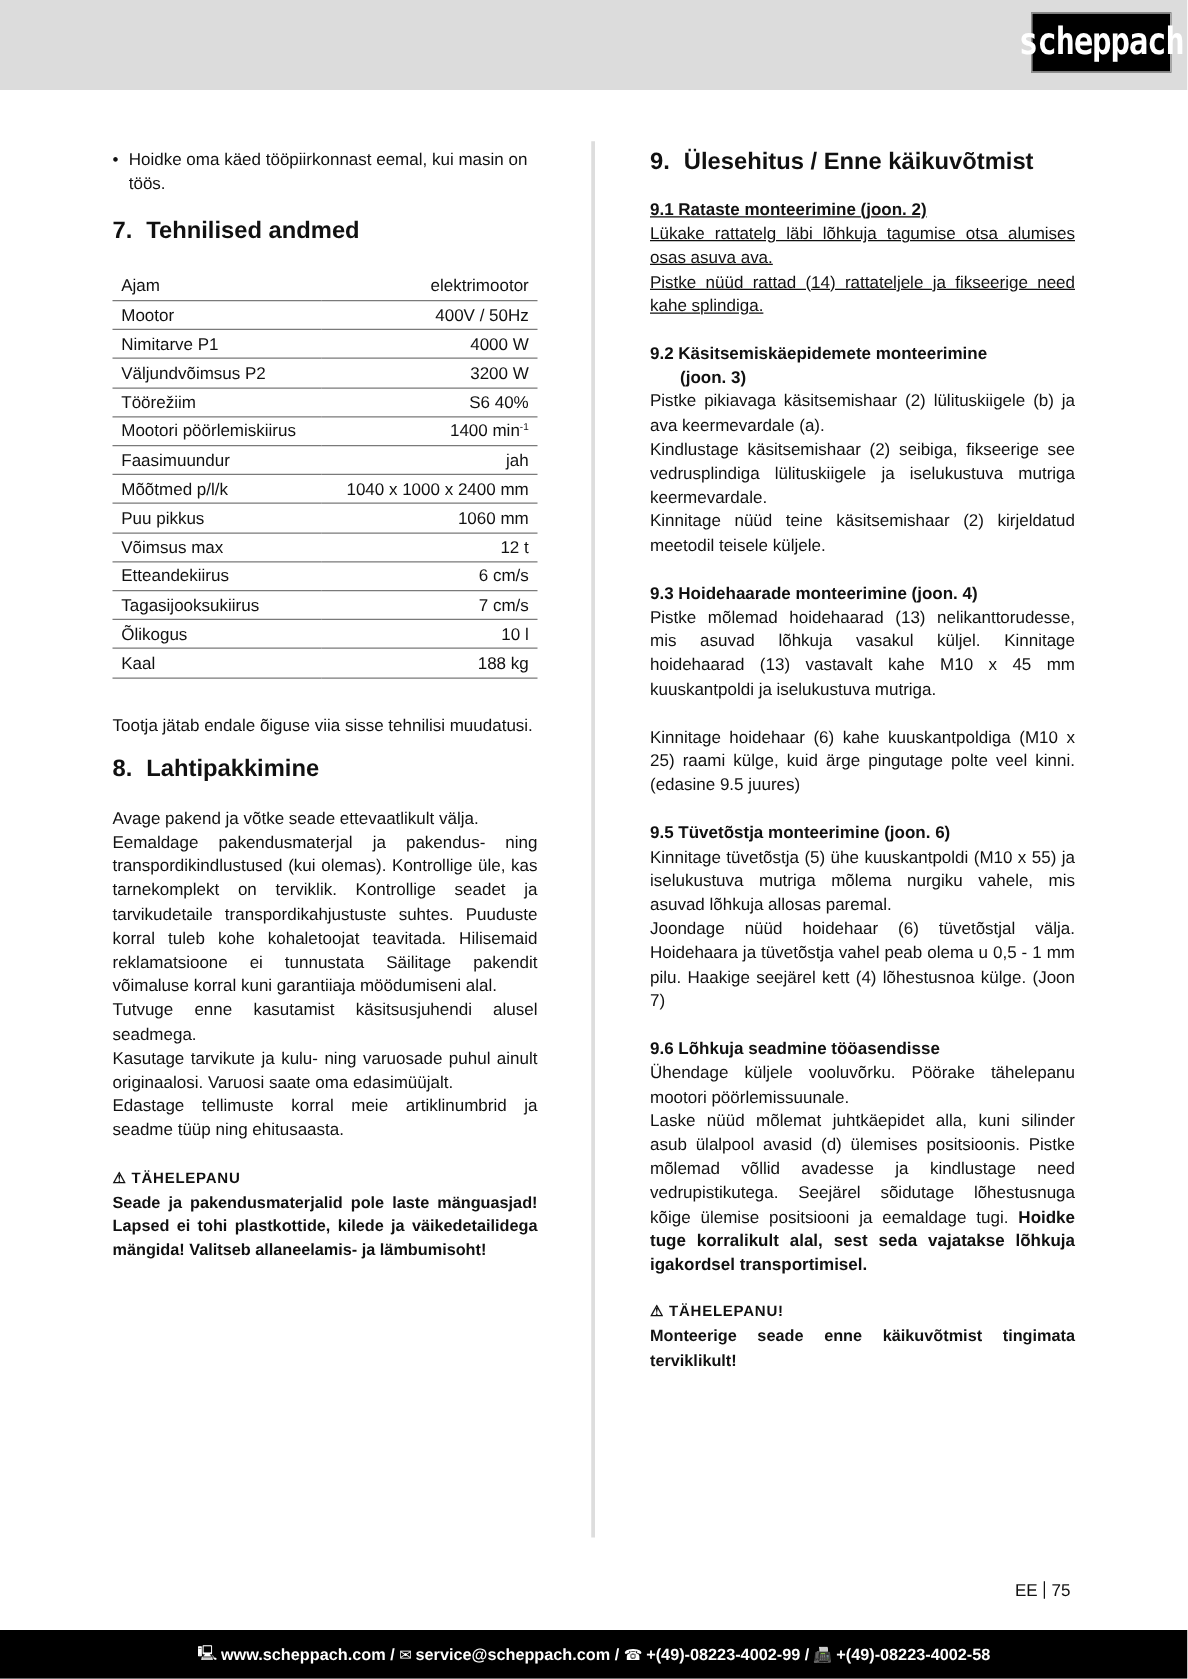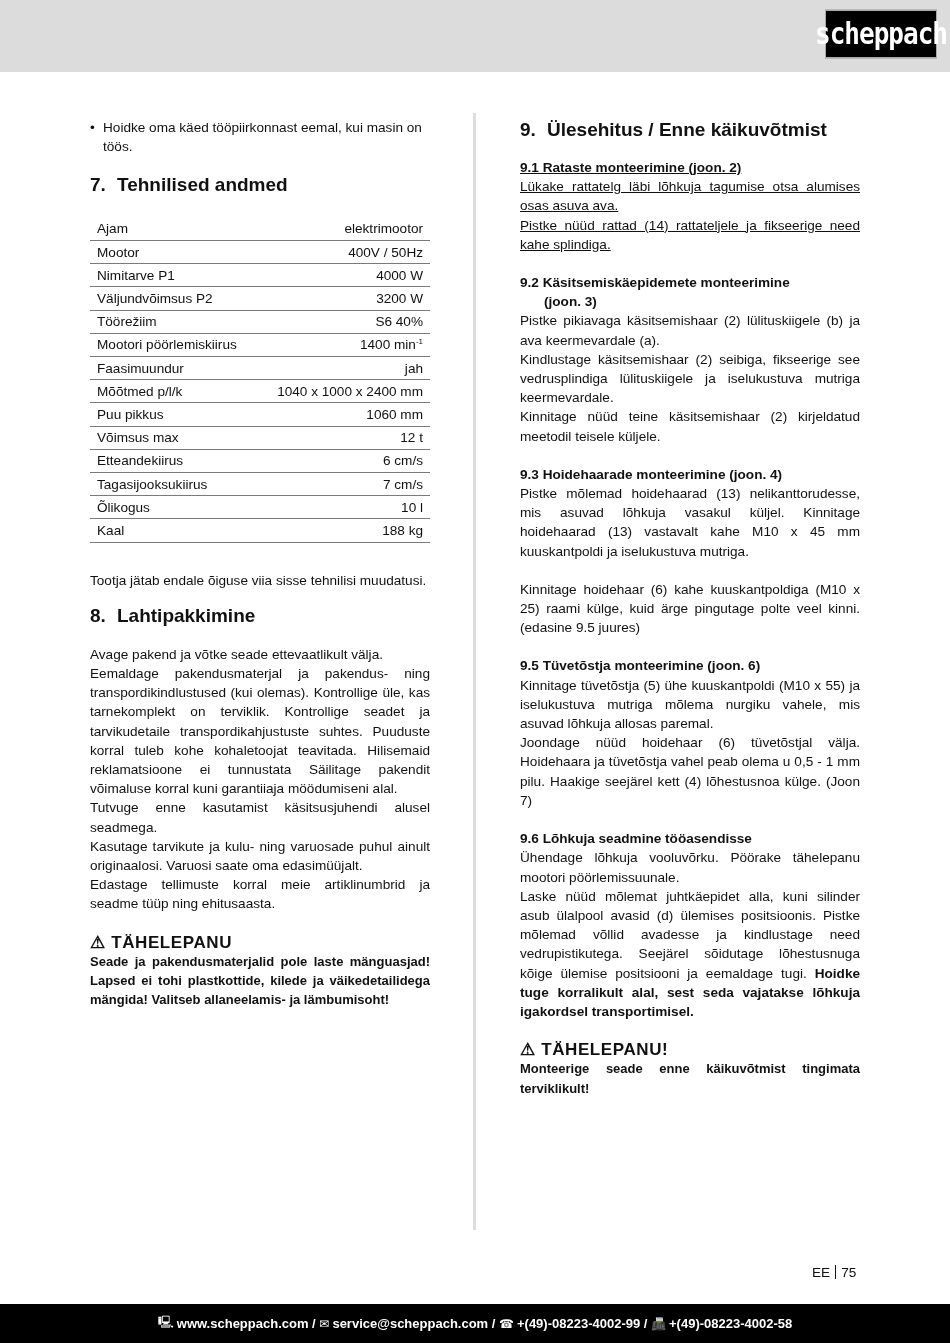--- a/index.html
+++ b/index.html
@@ -23,21 +23,21 @@
   h2 .num { width: 27px; flex: none; }
   .sub { font-size: 13.6px; font-weight: bold; line-height: 19.2px; }
   .sub .cont { padding-left: 24px; display: block; }
   .b { font-weight: bold; }
 
   table.spec { width: 340px; border-collapse: collapse; font-size: 13.6px; }
   table.spec td { height: 23.2px; border-bottom: 1px solid #7a7a7a; padding: 0 7px; vertical-align: middle; }
   table.spec td.v { text-align: right; }
   sup { font-size: 8px; vertical-align: 5px; }
 
-  .warn-title { font-size: 17px; font-weight: bold; letter-spacing: 0.6px; line-height: 19.2px; }
+  .warn-title { font-size: 12px; font-weight: bold; letter-spacing: 0.6px; line-height: 19.2px; }
   .warn-text { font-size: 13px; font-weight: bold; line-height: 19.2px; text-align: justify; }
 
   .pageno { position: absolute; left: 812px; top: 1265px; font-size: 13.6px; }
   .pageno .bar { display: inline-block; width: 1px; height: 14px; background: #111; margin: 0 5px; vertical-align: -2px; }
 
   .footer { position: absolute; left: 0; top: 1304px; width: 950px; height: 39px; background: #000; color: #fff;
             font-size: 13px; font-weight: bold; display: flex; align-items: center; justify-content: center; white-space: pre; }
   .footer .ic { font-weight: normal; font-size: 12px; margin-right: 3px; }
 </style>
 </head>
@@ -176,21 +176,21 @@
   </div>
 
   <div style="margin-top:19px;">
     <div class="sub">9.5 Tüvetõstja monteerimine (joon. 6)</div>
     <p class="p">Kinnitage tüvetõstja (5) ühe kuuskantpoldi (M10 x 55) ja iselukustuva mutriga mõlema nurgiku vahele, mis asuvad lõhkuja allosas paremal.</p>
     <p class="p">Joondage nüüd hoidehaar (6) tüvetõstjal välja. Hoidehaara ja tüvetõstja vahel peab olema u 0,5 - 1 mm pilu. Haakige seejärel kett (4) lõhestusnoa külge. (Joon 7)</p>
   </div>
 
   <div style="margin-top:19px;">
     <div class="sub">9.6 Lõhkuja seadmine tööasendisse</div>
-    <p class="p">Ühendage lõhkuja vooluvõrku. Pöörake tähelepanu mootori pöörlemissuunale.</p>
+    <p class="p">Ühendage küljele vooluvõrku. Pöörake tähelepanu mootori pöörlemissuunale.</p>
     <p class="p">
       <span>Laske nüüd mõlemat juhtkäepidet alla, kuni silinder asub ülalpool avasid (d) ülemises positsioonis. Pistke mõlemad võllid avadesse ja kindlustage need vedrupistikutega. Seejärel sõidutage lõhestusnuga kõige ülemise positsiooni ja eemaldage tugi.</span>
       <span class="b">Hoidke tuge korralikult alal, sest seda vajatakse lõhkuja igakordsel transportimisel.</span>
     </p>
   </div>
 
   <div style="margin-top:19px;">
     <div class="warn-title">
       <span>⚠</span>
       <span>TÄHELEPANU!</span>

